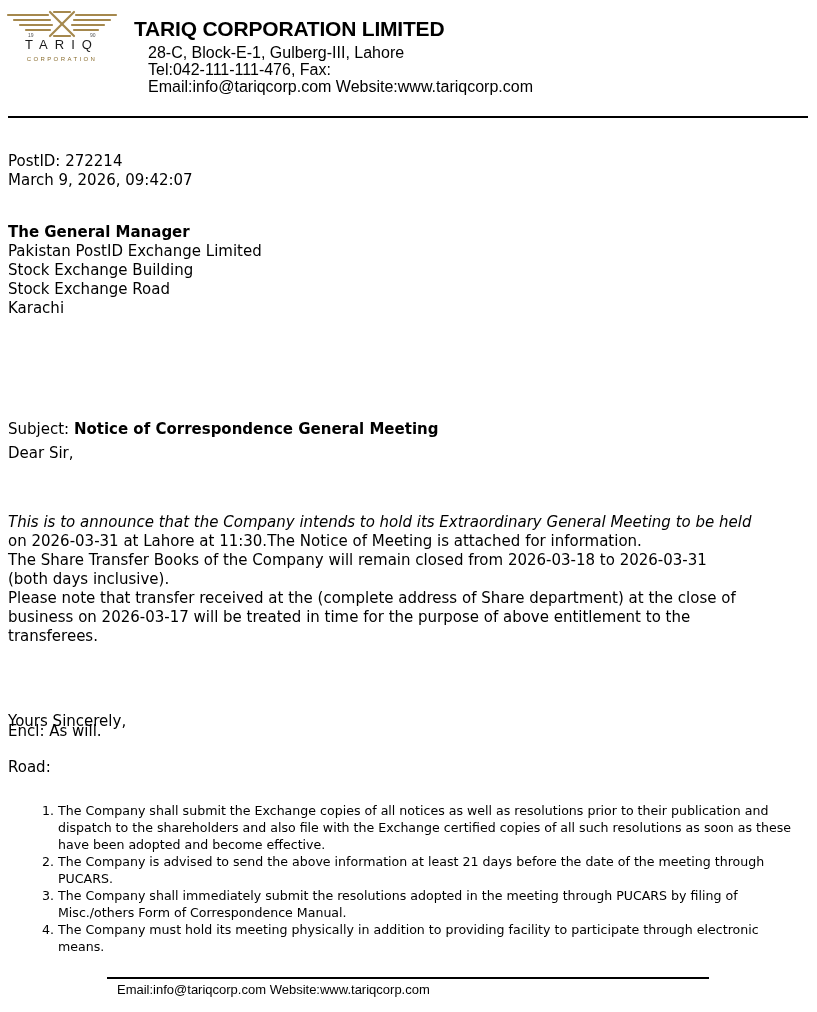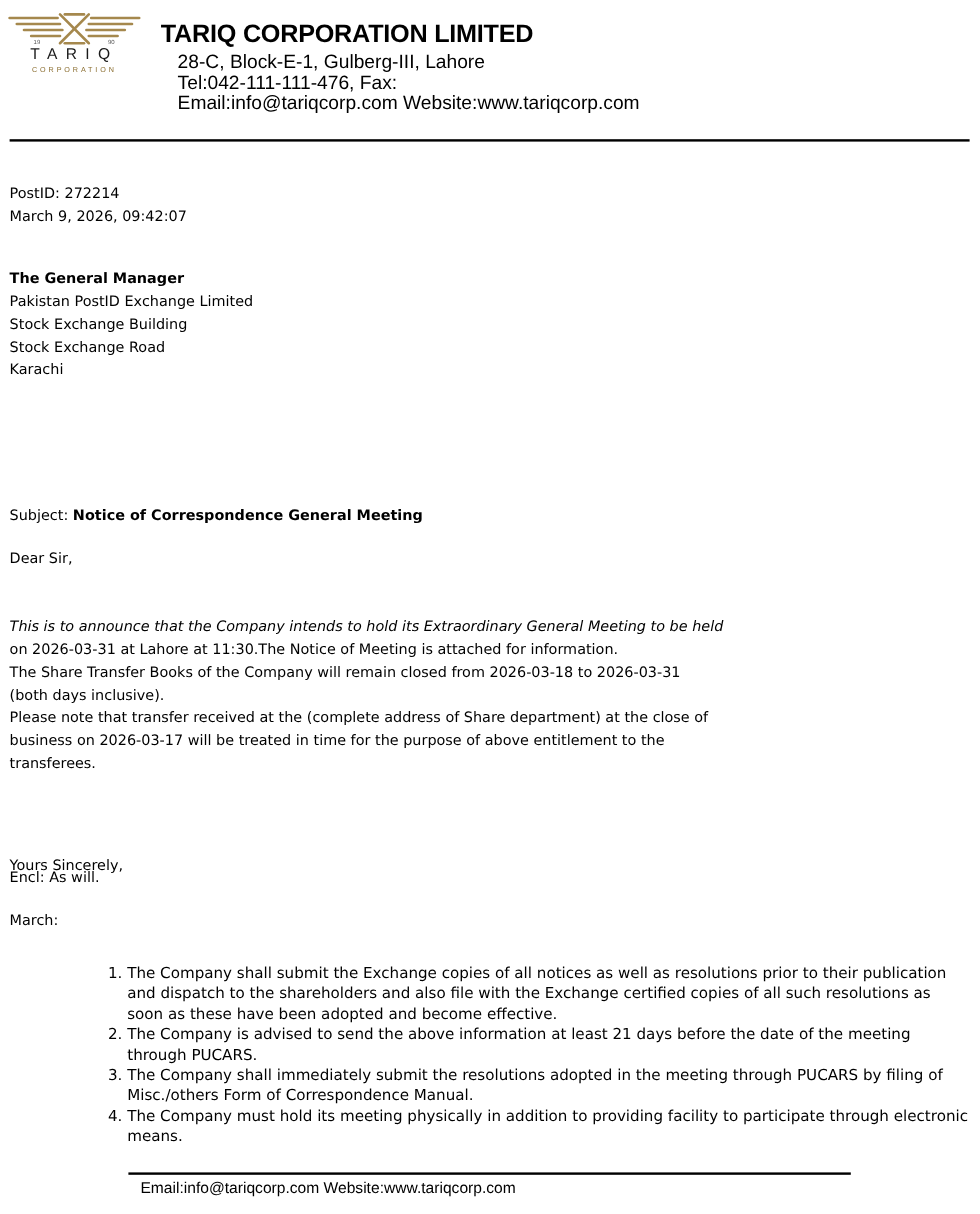--- a/index.html
+++ b/index.html
@@ -6,24 +6,24 @@
   body { width: 817px; height: 1012px; position: relative; overflow: hidden; color: #000; font-family: "DejaVu Sans", sans-serif; }
   .abs { position: absolute; }
   .logo { left: 6px; top: 10px; width: 112px; height: 58px; }
   .logo svg { display: block; }
   .logo-text { position: absolute; left: 0; width: 112px; text-align: center; color: #1a1a1a; font-family: "Liberation Sans", sans-serif; }
   .logo-word { top: 27px; font-size: 13px; letter-spacing: 7px; font-weight: normal; }
   .logo-sub { top: 46px; font-size: 6px; letter-spacing: 2.4px; color: #8a6d2f; }
   .company-name { left: 134px; top: 17px; font-family: Liberation Sans, sans-serif; font-weight: bold; font-size: 21px; letter-spacing: -0.2px; }
   .addr { left: 148px; font-family: "Liberation Sans", sans-serif; font-size: 16px; }
   .rule { background: #000; height: 2px; }
-  .txt { left: 8px; font-size: 12px; line-height: 19px; white-space: nowrap; }
+  .txt { left: 8px; font-size: 15px; line-height: 19px; white-space: nowrap; }
   .bold { font-weight: bold; }
   ol.notes { position: absolute; left: 22px; top: 802px; width: 750px; margin: 0; padding-left: 36px; font-family: "DejaVu Sans", sans-serif; font-size: 12.6px; line-height: 17px; }
-  ol.notes li { padding-left: 0; margin-left: 48px; }
+  ol.notes li { padding-left: 0; }
   .footer-rule { left: 107px; top: 977px; width: 602px; height: 2px; background: #000; }
   .footer-text { left: 117px; top: 982px; font-family: "Liberation Sans", sans-serif; font-size: 13px; }
 </style>
 </head>
 <body>
 
 <div class="abs logo">
   <svg width="112" height="28" viewBox="0 0 112 28">
     <g fill="none" stroke="#a5884d" stroke-width="2.2" stroke-linecap="round">
 
@@ -62,33 +62,33 @@
 <div class="abs txt bold" style="top:223px;">The General Manager</div>
 <div class="abs txt" style="top:242px;">Pakistan PostID Exchange Limited</div>
 <div class="abs txt" style="top:261px;">Stock Exchange Building</div>
 <div class="abs txt" style="top:280px;">Stock Exchange Road</div>
 <div class="abs txt" style="top:299px;">Karachi</div>
 
 <div class="abs txt" style="top:420px;">
   <span>Subject: </span><span class="bold">Notice of Correspondence General Meeting</span>
 </div>
 
-<div class="abs txt" style="top:456px;">Dear Sir,</div>
+<div class="abs txt" style="top:444px;">Dear Sir,</div>
 
 <div class="abs txt" style="top:513px;font-style:italic;">This is to announce that the Company intends to hold its Extraordinary General Meeting to be held</div>
 <div class="abs txt" style="top:532px;">on 2026-03-31 at Lahore at 11:30.The Notice of Meeting is attached for information.</div>
 <div class="abs txt" style="top:551px;">The Share Transfer Books of the Company will remain closed from 2026-03-18 to 2026-03-31</div>
 <div class="abs txt" style="top:570px;">(both days inclusive).</div>
 <div class="abs txt" style="top:589px;">Please note that transfer received at the (complete address of Share department) at the close of</div>
 <div class="abs txt" style="top:608px;">business on 2026-03-17 will be treated in time for the purpose of above entitlement to the</div>
 <div class="abs txt" style="top:627px;">transferees.</div>
 
 <div class="abs txt" style="top:684px;margin-top:28px;">Yours Sincerely,</div>
 <div class="abs txt" style="top:722px;">Encl: As will.</div>
-<div class="abs txt" style="top:758px;">March:</div>
+<div class="abs txt" style="top:758px;">Road:</div>
 
 <ol class="notes">
   <li>The Company shall submit the Exchange copies of all notices as well as resolutions prior to their publication and dispatch to the shareholders and also file with the Exchange certified copies of all such resolutions as soon as these have been adopted and become effective.</li>
   <li>The Company is advised to send the above information at least 21 days before the date of the meeting through PUCARS.</li>
   <li>The Company shall immediately submit the resolutions adopted in the meeting through PUCARS by filing of Misc./others Form of Correspondence Manual.</li>
   <li>The Company must hold its meeting physically in addition to providing facility to participate through electronic means.</li>
 </ol>
 
 <div class="abs footer-rule"></div>
 <div class="abs footer-text">Email:info@tariqcorp.com Website:www.tariqcorp.com</div>

